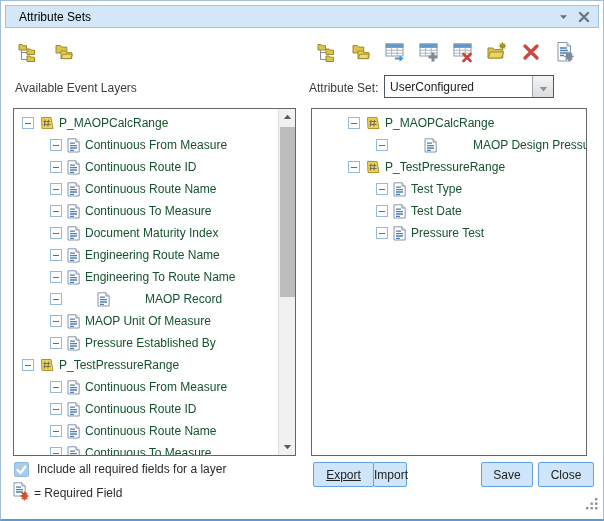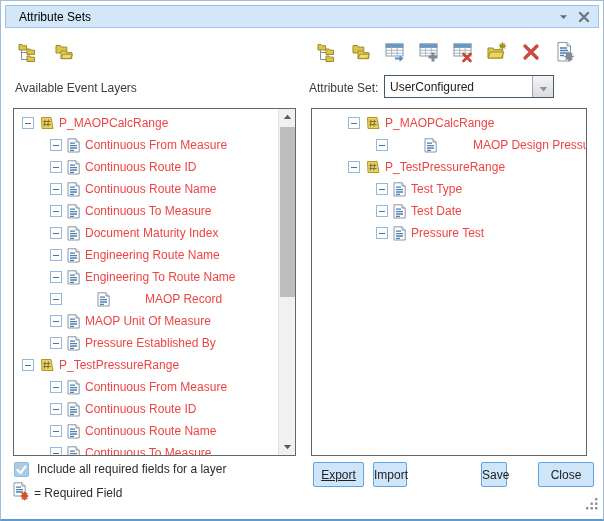--- a/index.html
+++ b/index.html
@@ -24,39 +24,39 @@
   .dd-value{flex:1;font-size:12px;color:#222;padding-left:5px;overflow:hidden;white-space:nowrap;}
   .dd-btn{width:21px;height:100%;background:linear-gradient(#f4f4f4,#dcdcdc);
           border-left:1px solid #9aa7b4;display:flex;align-items:center;justify-content:center;}
   
   .panel{position:absolute;top:107px;height:348px;background:#fff;border:1px solid #666;overflow:hidden;}
   .panel-left{left:12px;width:283px;}
   .panel-right{left:310px;width:276px;}
   .tree{position:absolute;left:0;top:0;right:0;bottom:0;padding-top:3px;overflow:hidden;}
   .panel-left .tree{right:17px;}
   .trow{height:22px;display:flex;align-items:center;gap:5px;white-space:nowrap;cursor:default;}
-  .tlabel{font-size:12px;color:#ef4444;}
+  .tlabel{font-size:12px;color:#14532d;}
   .expbox{width:12px;height:12px;min-width:12px;border:1px solid #94b9db;background:#fff;position:relative;}
   .expbox::after{content:"";position:absolute;left:2px;right:2px;top:5px;height:1px;background:#46749f;}
   .ticon{display:inline-flex;align-items:center;}
   
   .vscroll{position:absolute;right:0;top:0;bottom:0;width:17px;background:#f1f1f1;border-left:1px solid #e0e0e0;}
   .scroll-arrow{position:absolute;left:0;width:17px;height:16px;display:flex;align-items:center;justify-content:center;cursor:pointer;}
   .scroll-up{top:0;} .scroll-down{bottom:0;}
   .scroll-thumb{position:absolute;left:1px;width:15px;top:18px;height:170px;background:#bdbdbd;cursor:pointer;}
   
   .chkbox{position:absolute;left:13px;top:461px;width:15px;height:15px;border-radius:2px;cursor:pointer;
           background:#a9cce9;border:1px solid #8fbade;display:flex;align-items:center;justify-content:center;}
   .chk-label{position:absolute;left:36px;top:461px;font-size:12px;color:#2c2c2c;}
   .req-icon{position:absolute;left:12px;top:481px;}
   .req-label{position:absolute;left:33px;top:485px;font-size:12px;color:#2c2c2c;}
   .btn{position:absolute;top:461px;height:25px;background:#cfe5f9;border:1px solid #62a3e0;
        border-radius:2px;font-size:12px;color:#222;cursor:pointer;padding:0;}
-  .btn-export{left:312px;width:51px;text-decoration:underline;} .btn-import{left:372px;width:34px;}
-  .btn-save{left:480px;width:26px;} .btn-close{left:537px;width:56px;}
+  .btn-export{left:312px;width:61px;text-decoration:underline;} .btn-import{left:372px;width:34px;}
+  .btn-save{left:480px;width:52px;} .btn-close{left:537px;width:56px;}
   .grip{position:absolute;right:5px;bottom:5px;}
 </style>
 </head>
 <body>
 
 <div class="dialog">
 
   <div class="titlebar">
     <span class="title-text">Attribute Sets</span>
     <span class="tb-ctrl">

